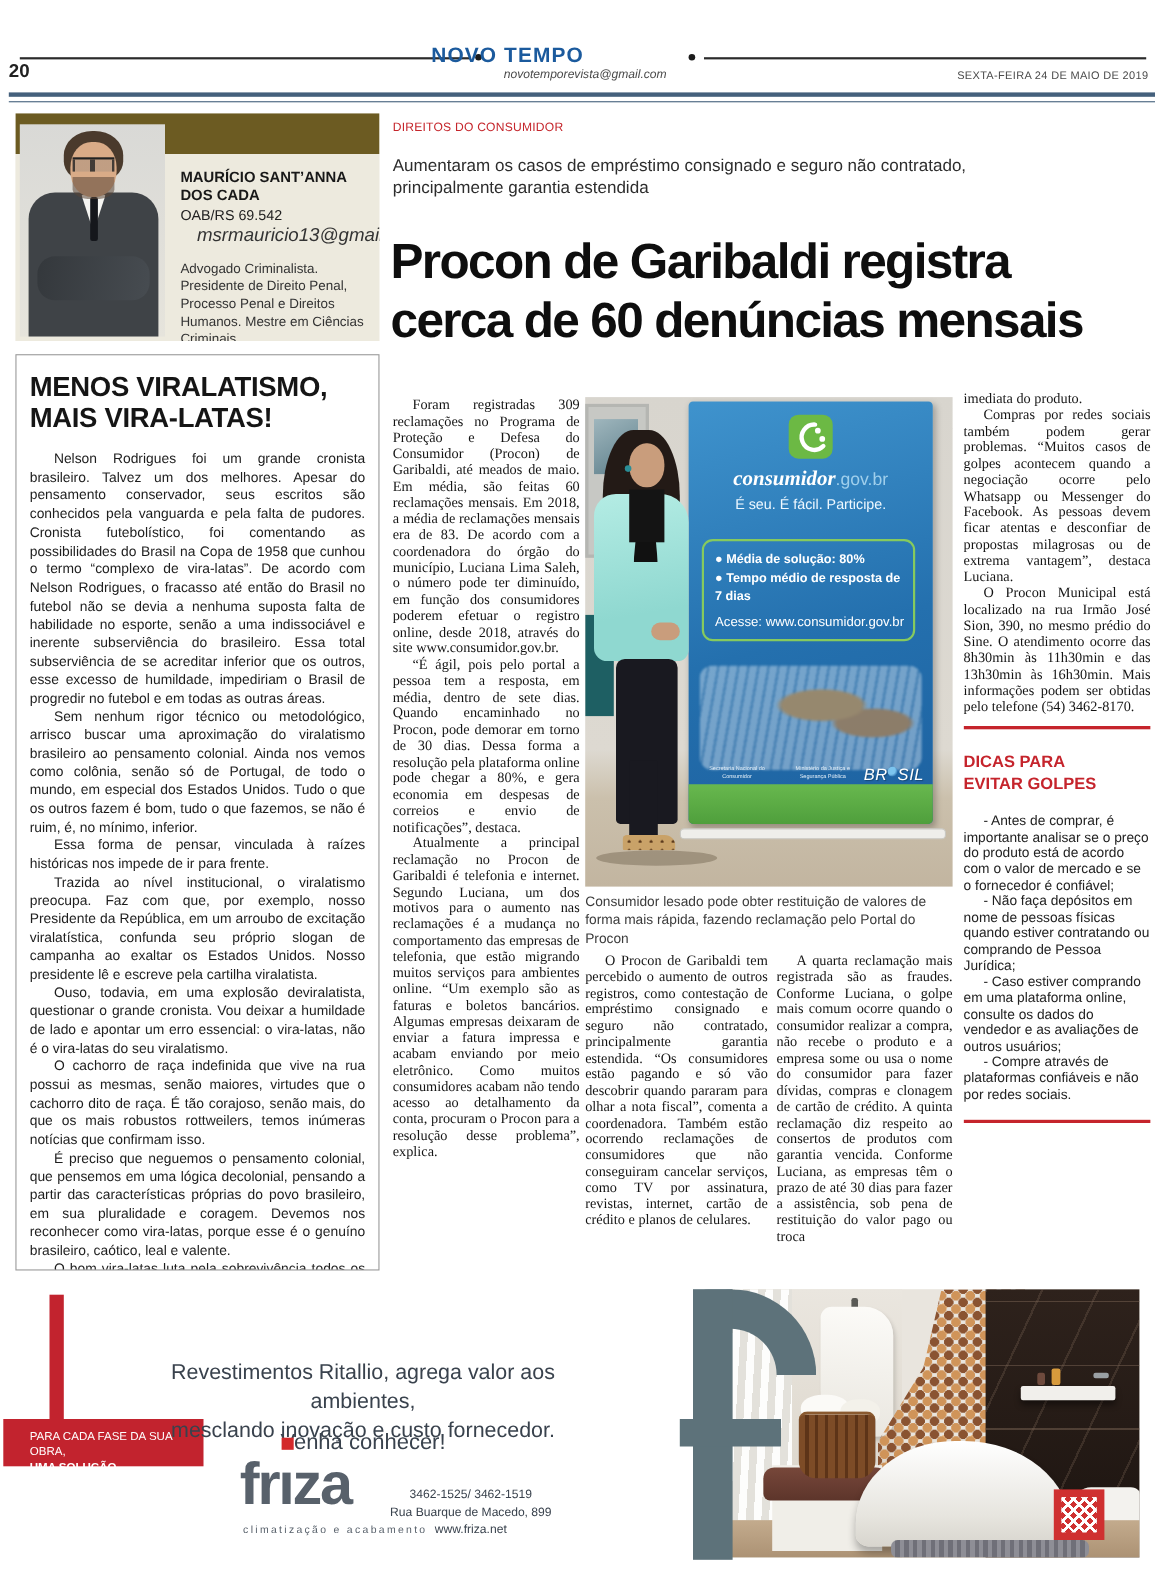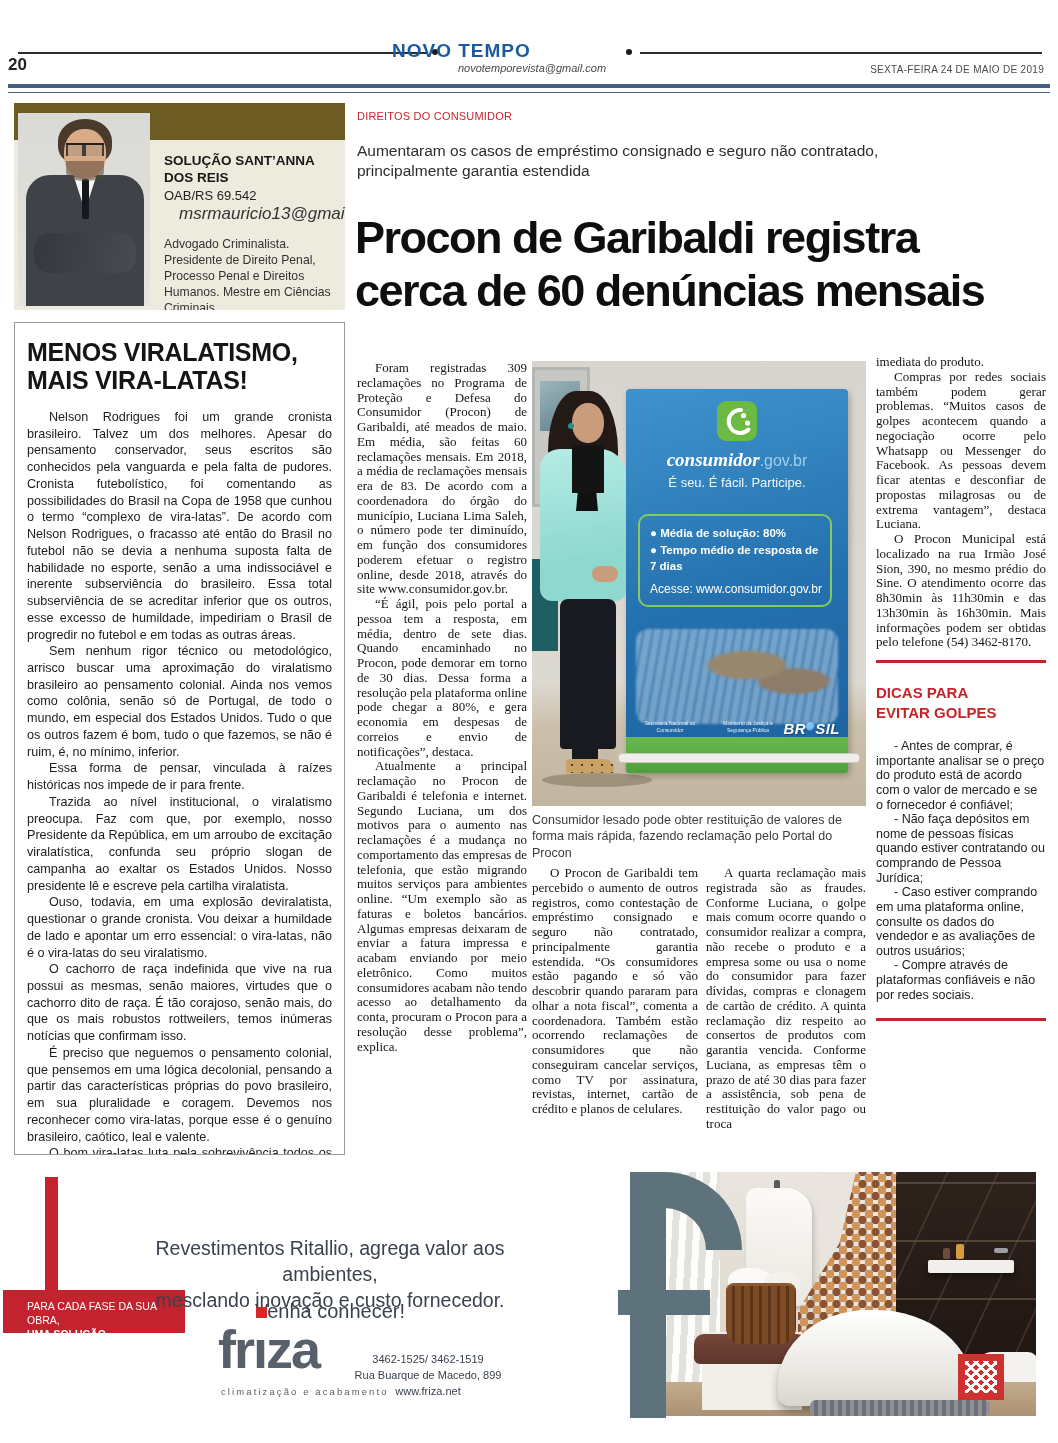--- a/index.html
+++ b/index.html
@@ -72,41 +72,41 @@
 
   
   .photo{position:absolute;left:532px;top:361px;width:334px;height:445px;overflow:hidden;
          background:linear-gradient(180deg,#d8d5ce 0%,#ddd9d1 72%,#cbc0ac 82%,#c2b5a0 100%);}
   .ph-frame{position:absolute;left:0;top:6px;width:58px;height:140px;background:#c7c8c4;
             box-shadow:inset 0 0 0 3px #b5b6b2;}
   .ph-frame-in{position:absolute;left:8px;top:14px;width:40px;height:50px;background:linear-gradient(150deg,#9fb6bd,#5c7e8a);}
   .ph-teal{position:absolute;left:0;top:198px;width:26px;height:92px;background:#1e5f63;}
   .banner{position:absolute;left:94px;top:4px;width:222px;height:384px;border-radius:4px;
           background:linear-gradient(165deg,#3f93cd 0%,#2470ae 55%,#1d61a0 100%);
-          box-shadow:2px 3px 6px rgba(0,0,0,.25);margin-top:24px;}
+          box-shadow:2px 3px 6px rgba(0,0,0,.25);}
   .bn-logo{position:absolute;left:91px;top:12px;width:40px;height:40px;border-radius:9px;background:#6cb944;}
   .bn-brand{position:absolute;left:0;top:60px;width:100%;text-align:center;color:#fff;
             font-family:"Liberation Serif",serif;font-size:19px;font-weight:bold;font-style:italic;}
   .bn-brand .suffix{font-family:"Liberation Sans",sans-serif;font-style:normal;font-weight:normal;
             font-size:16px;color:#9fcfec;}
   .bn-tag{position:absolute;left:0;top:86px;width:100%;text-align:center;color:#eef8ff;font-size:13px;}
   .bn-box{position:absolute;left:12px;top:125px;width:194px;border:2px solid #86ca5e;border-radius:10px;
           box-sizing:border-box;padding:9px 8px 9px 10px;color:#fff;}
   .bn-box .b{font-size:11.5px;font-weight:bold;line-height:1.45;}
   .bn-access{font-size:12px;text-align:center;margin-top:7px;}
   .bn-hands{position:absolute;left:10px;top:240px;width:202px;height:95px;opacity:.8;
             background:
             radial-gradient(ellipse 60px 22px at 55% 38%,#b5905f 0 60%,rgba(0,0,0,0) 70%),
             radial-gradient(ellipse 55px 20px at 78% 55%,#a8825a 0 60%,rgba(0,0,0,0) 70%),
             repeating-linear-gradient(100deg,rgba(225,235,244,.55) 0 7px,rgba(150,175,200,.35) 7px 9px);
             border-radius:12px;filter:blur(1px);}
   .bn-foot{position:absolute;left:0;bottom:40px;width:100%;color:#e8f3fb;font-size:5px;line-height:1.3;}
   .bn-foot .fl{position:absolute;left:14px;bottom:0;width:60px;text-align:center;}
   .bn-foot .fm{position:absolute;left:92px;bottom:0;width:60px;text-align:center;}
-  .bn-brasil{position:absolute;right:8px;bottom:36px;color:#fff;font-size:15px;font-weight:bold;
+  .bn-brasil{position:absolute;right:8px;bottom:36px;color:#fff;font-size:15px;font-weight:normal;
              font-style:italic;letter-spacing:.5px;text-shadow:1px 1px 1px rgba(0,0,0,.3);}
   .bn-globe{display:inline-block;width:9px;height:9px;border-radius:50%;vertical-align:3px;
             background:radial-gradient(circle at 35% 35%,#7cc4ee 0 45%,#2b6fae 75%,#1b4d85 100%);}
   .bn-green{position:absolute;left:0;bottom:0;width:100%;height:36px;border-radius:0 0 4px 4px;
             background:linear-gradient(180deg,#68b84e,#4f9f3c);}
   .roller{position:absolute;left:86px;top:392px;width:240px;height:8px;background:#efeeea;
           border:1px solid #c9c8c2;border-radius:4px;}
   .wm-hairback{position:absolute;left:16px;top:30px;width:70px;height:150px;border-radius:40% 40% 30% 30%;background:#231a16;}
   .wm-face{position:absolute;left:40px;top:42px;width:32px;height:40px;border-radius:48%;background:#c99d7c;}
   .wm-earr{position:absolute;left:36px;top:62px;width:6px;height:6px;border-radius:50%;background:#2a8d96;}
@@ -214,21 +214,21 @@
     <div class="portrait">
       <div class="p-suit"></div>
       <div class="p-shirt"></div>
       <div class="p-tie"></div>
       <div class="p-arms"></div>
       <div class="p-hair"></div>
       <div class="p-face"></div>
       <div class="p-beard"></div>
       <div class="p-glasses"></div>
     </div>
-    <div class="author-name">SOLUÇÃO SANT’ANNA DOS REIS</div>
+    <div class="author-name">MAURÍCIO SANT’ANNA DOS CADA</div>
     <div class="author-oab">OAB/RS 69.542</div>
     <div class="author-mail">msrmauricio13@gmail.com</div>
     <div class="author-bio">Advogado Criminalista. Presidente de Direito Penal, Processo Penal e Direitos Humanos. Mestre em Ciências Criminais.</div>
   </div>
 
   <div class="opinion">
     <div class="op-title">
       <span>MENOS VIRALATISMO,</span><br>
       <span>MAIS VIRA-LATAS!</span>
     </div>

